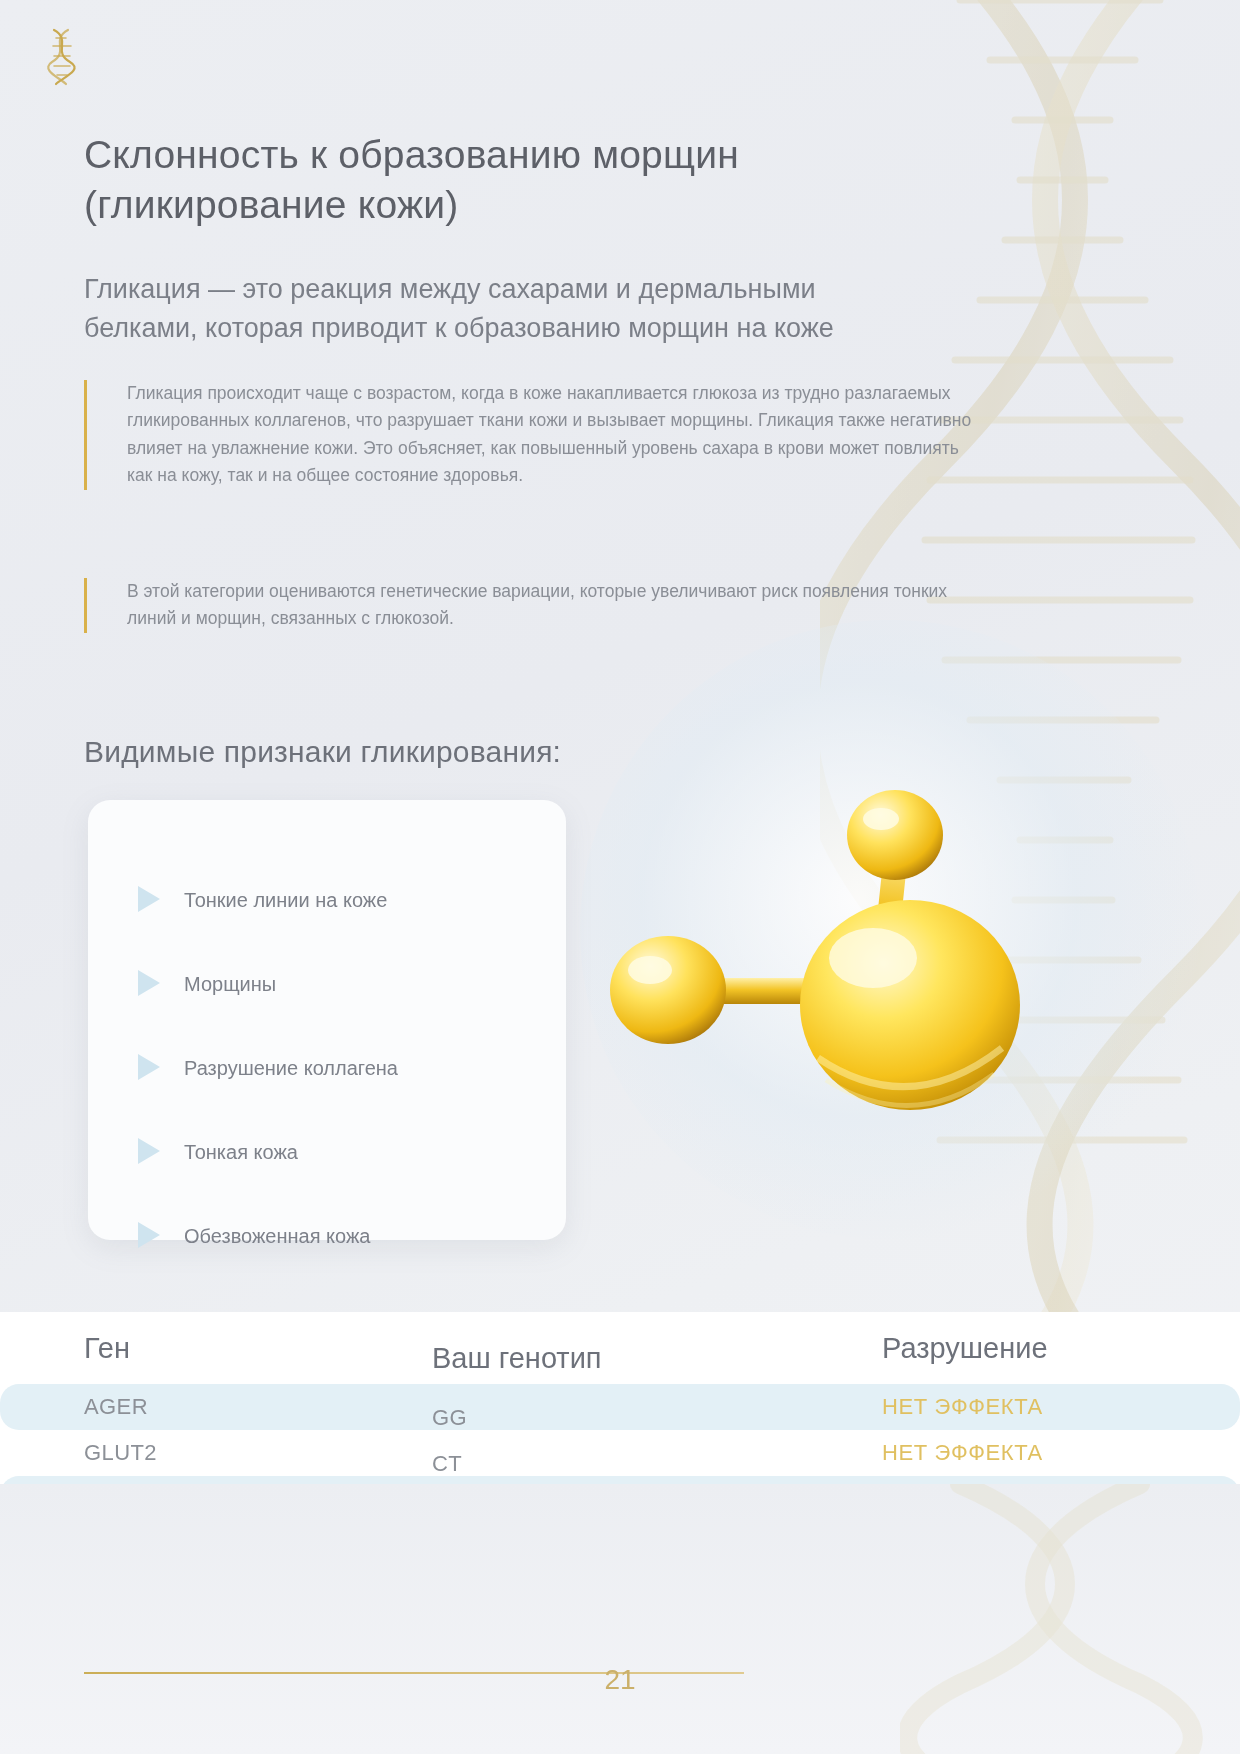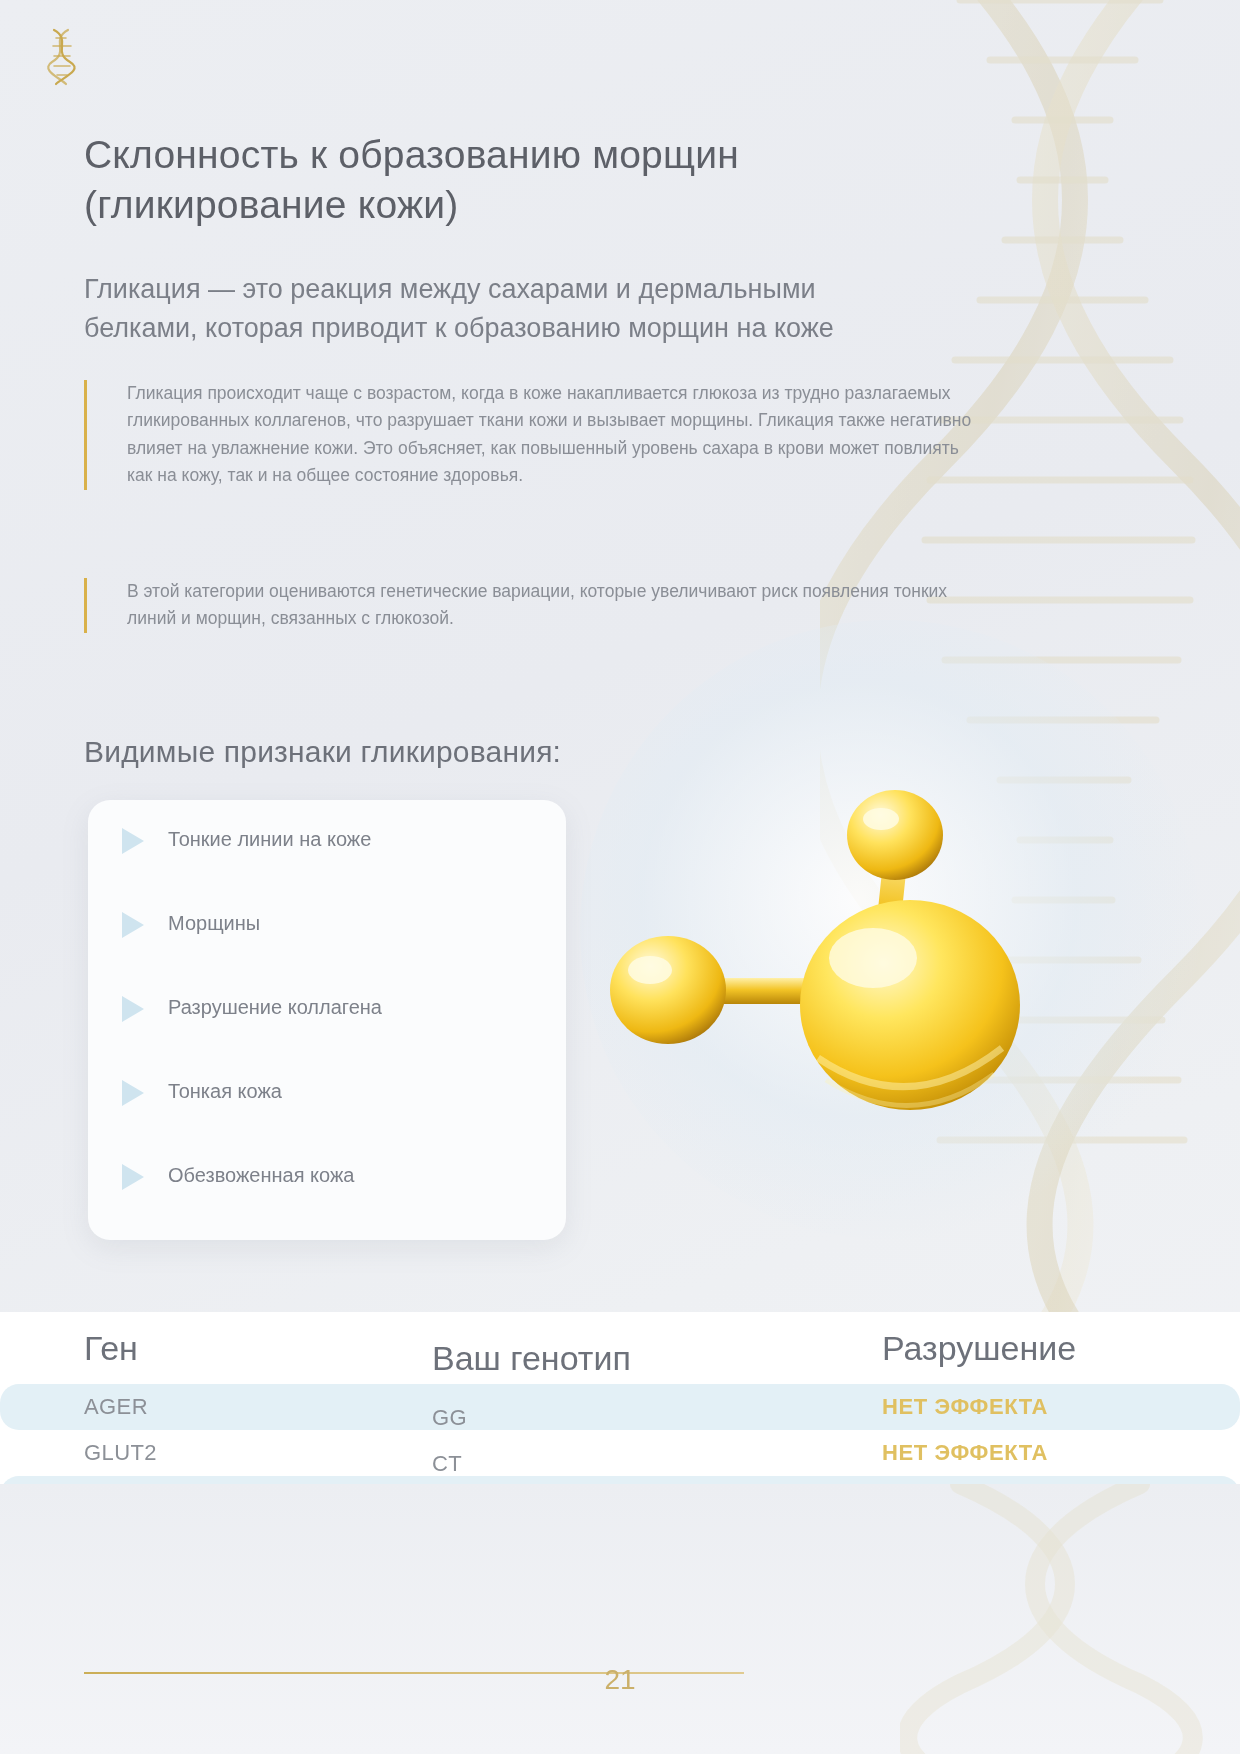--- a/index.html
+++ b/index.html
@@ -71,23 +71,23 @@
   
   .card {
     position: absolute; left: 88px; top: 800px;
     width: 478px; height: 440px;
     background: #fbfcfd;
     border-radius: 22px;
     box-shadow: 0 8px 28px rgba(120,130,150,.13);
     padding: 28px 0 0 0;
   }
   .sign {
-    display: flex; align-items: flex-start;
+    display: flex; align-items: flex-end;
     height: 84px;
-    padding-left: 34px;
+    padding-left: 50px;
   }
   .tri {
     width: 0; height: 0;
     border-top: 13px solid transparent;
     border-bottom: 13px solid transparent;
     border-left: 22px solid #cfe4ef;
     margin-right: 24px;
     flex: none;
   }
   .sign-label {
@@ -112,28 +112,28 @@
     display: flex; align-items: center;
     height: 46px;
     padding: 0 84px;
   }
   .trow.head { height: 72px; }
   .trow.alt { background: #e3f0f6; border-radius: 19px; }
   .c-gene  { width: 348px; }
   .c-geno  { width: 450px; margin-top: 21px; }
   .c-res   { flex: 1; }
   .head .c-gene, .head .c-geno, .head .c-res {
-    font-size: 34px; font-weight: 300; color: #6d717a;
+    font-size: 29px; font-weight: 300; color: #6d717a;
   }
   .body-cell {
     font-size: 22px; font-weight: 300; color: #8c9097;
     letter-spacing: .4px;
   }
   .res-no {
-    font-size: 22px; font-weight: 700; letter-spacing: .6px;
+    font-size: 22px; font-weight: 400; letter-spacing: .6px;
     color: #e0c061;
   }
   .table-bottom-pad { height: 34px; background: #ffffff; }
 
   
   .footer {
     position: absolute; left: 0; bottom: 0;
     width: 1240px; height: 270px;
     background: linear-gradient(180deg, #eceef2 0%, #f3f4f7 100%);
     overflow: hidden;

